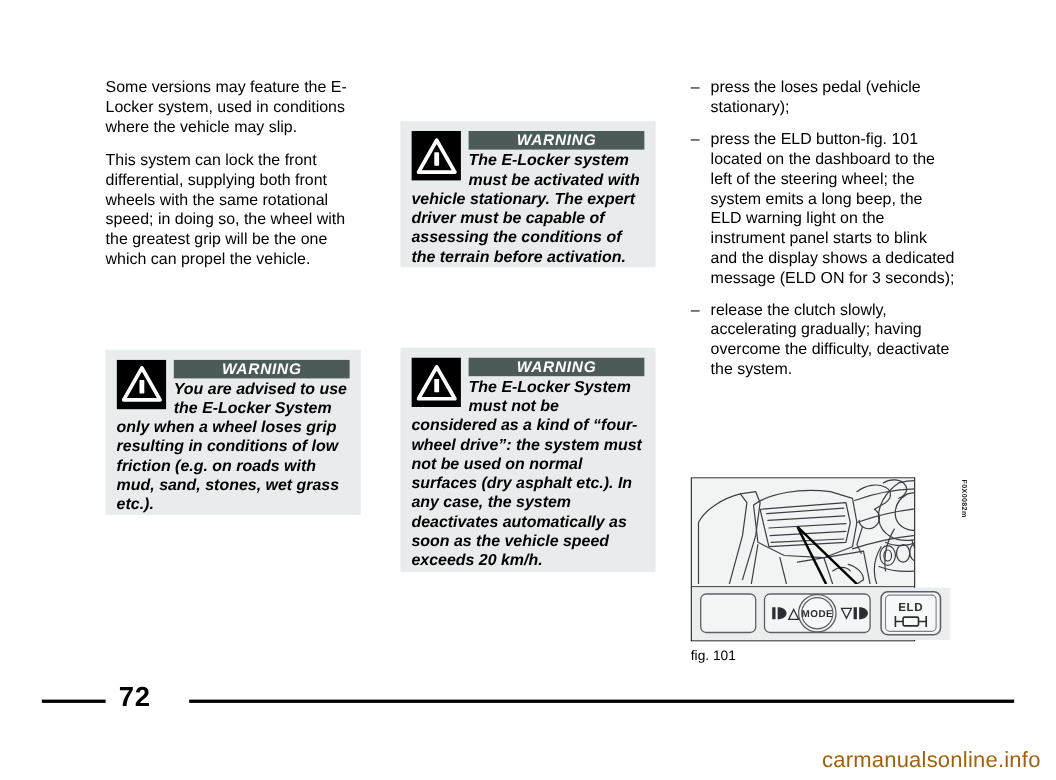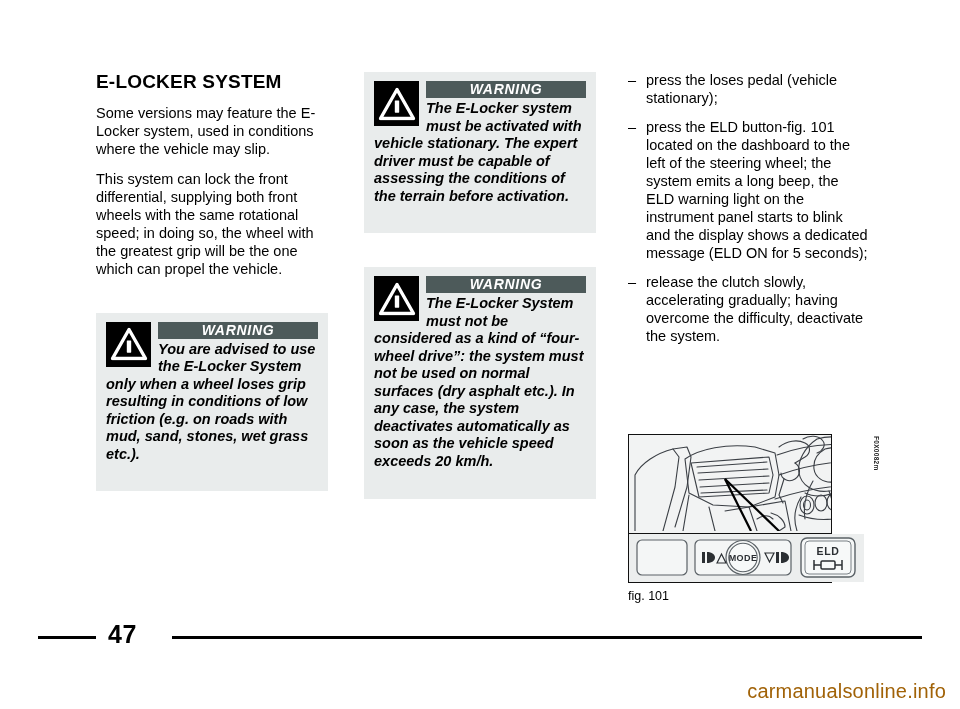--- a/index.html
+++ b/index.html
@@ -71,22 +71,23 @@
   }
   .dash-item .dash {
     position: absolute;
     left: 0;
     top: 0;
   }
 
   
   .warning-box {
     background: #e9ecec;
-    padding: 9px 10px 27px 10px;
+    padding: 9px 10px 0 10px;
     box-sizing: border-box;
+    margin-top: 38px;
   }
   .warn-head {
     overflow: hidden;
     margin-bottom: 1px;
   }
   .warn-icon {
     float: left;
     width: 45px;
     height: 45px;
     background: #000000;
@@ -201,21 +202,20 @@
     font-family: "Liberation Sans", sans-serif;
   }
 </style>
 </head>
 <body>
 
 <div class="page">
 
   <div class="col col-left">
 
-    <h1 class="section-title">E-LOCKER SYSTEM</h1>
 
 
     <p class="body-par">Some versions may feature the E-Locker system, used in conditions where the vehicle may slip.</p>
 
     <p class="body-par">This system can lock the front differential, supplying both front wheels with the same rotational speed; in doing so, the wheel with the greatest grip will be the one which can propel the vehicle.</p>
 
     <div style="height:22px"></div>
 
     <div class="warning-box">
       <div class="warn-head">
@@ -265,21 +265,21 @@
   <div class="col col-right">
 
 
     <ul class="dash-list">
       <li class="dash-item">
         <span class="dash">–</span>
         <span>press the loses pedal (vehicle stationary);</span>
       </li>
       <li class="dash-item">
         <span class="dash">–</span>
-        <span>press the ELD button-fig. 101 located on the dashboard to the left of the steering wheel; the system emits a long beep, the ELD warning light on the instrument panel starts to blink and the display shows a dedicated message (ELD ON for 5 seconds);</span>
+        <span>press the ELD button-fig. 101 located on the dashboard to the left of the steering wheel; the system emits a long beep, the ELD warning light on the instrument panel starts to blink and the display shows a dedicated message (ELD ON for 3 seconds);</span>
       </li>
       <li class="dash-item">
         <span class="dash">–</span>
         <span>release the clutch slowly, accelerating gradually; having overcome the difficulty, deactivate the system.</span>
       </li>
     </ul>
   </div>
 
   <div class="figure">
     <div class="fig-frame">
@@ -380,19 +380,19 @@
       </div>
 
       <span class="fig-code">F0X0082m</span>
     </div>
 
     <div class="fig-caption">fig. 101</div>
   </div>
 
   <div class="footer-rule">
     <div class="rule-line rule-left"></div>
-    <div class="page-num">47</div>
+    <div class="page-num">72</div>
     <div class="rule-line rule-right"></div>
   </div>
 
   <div class="watermark">carmanualsonline.info</div>
 
 </div>
 
 </body></html>

